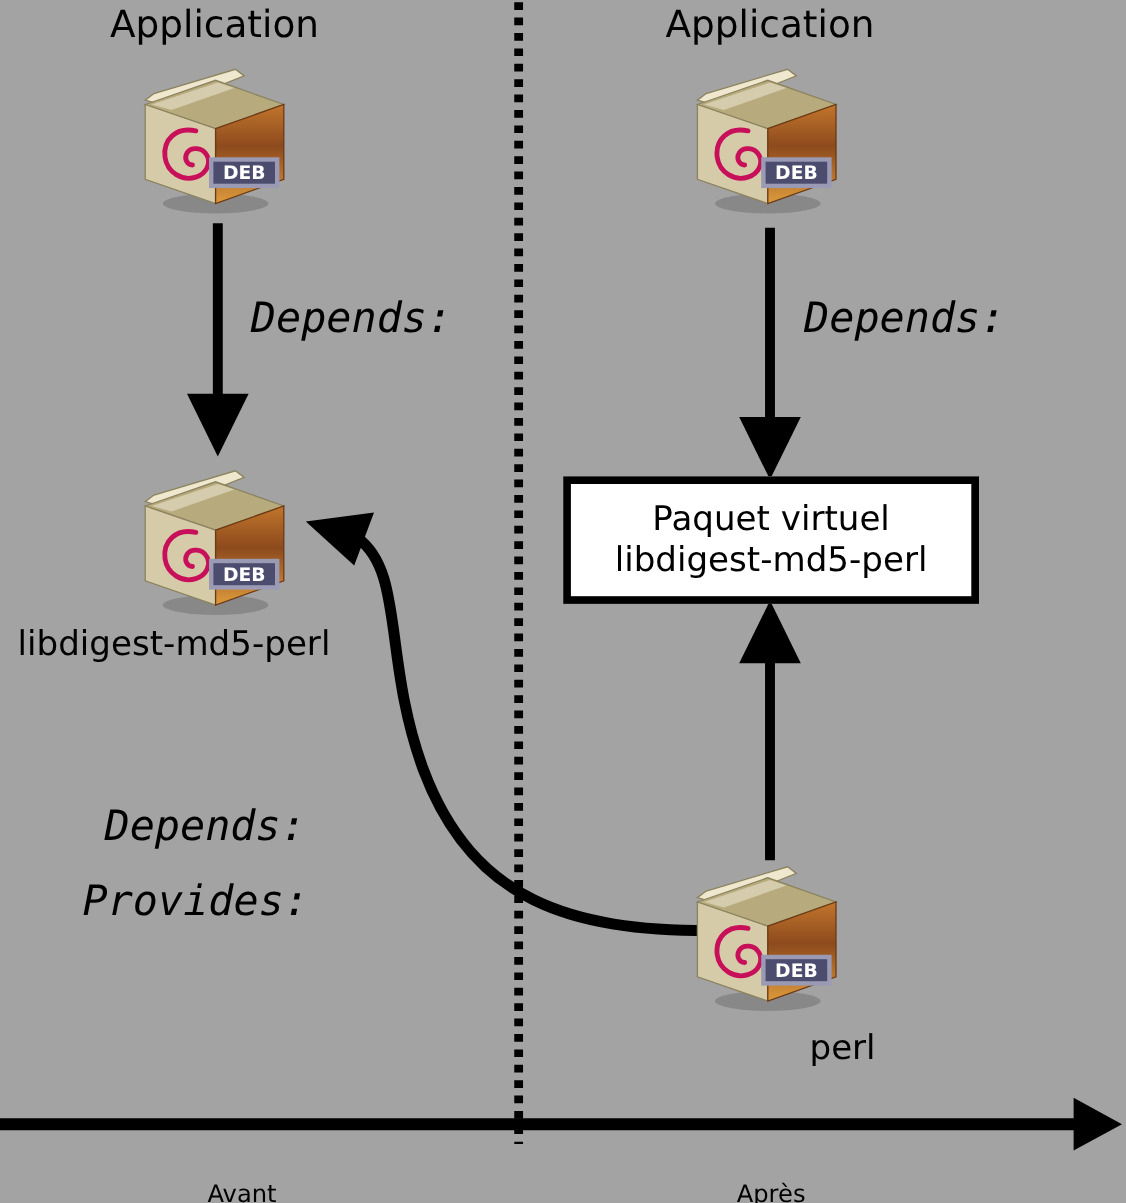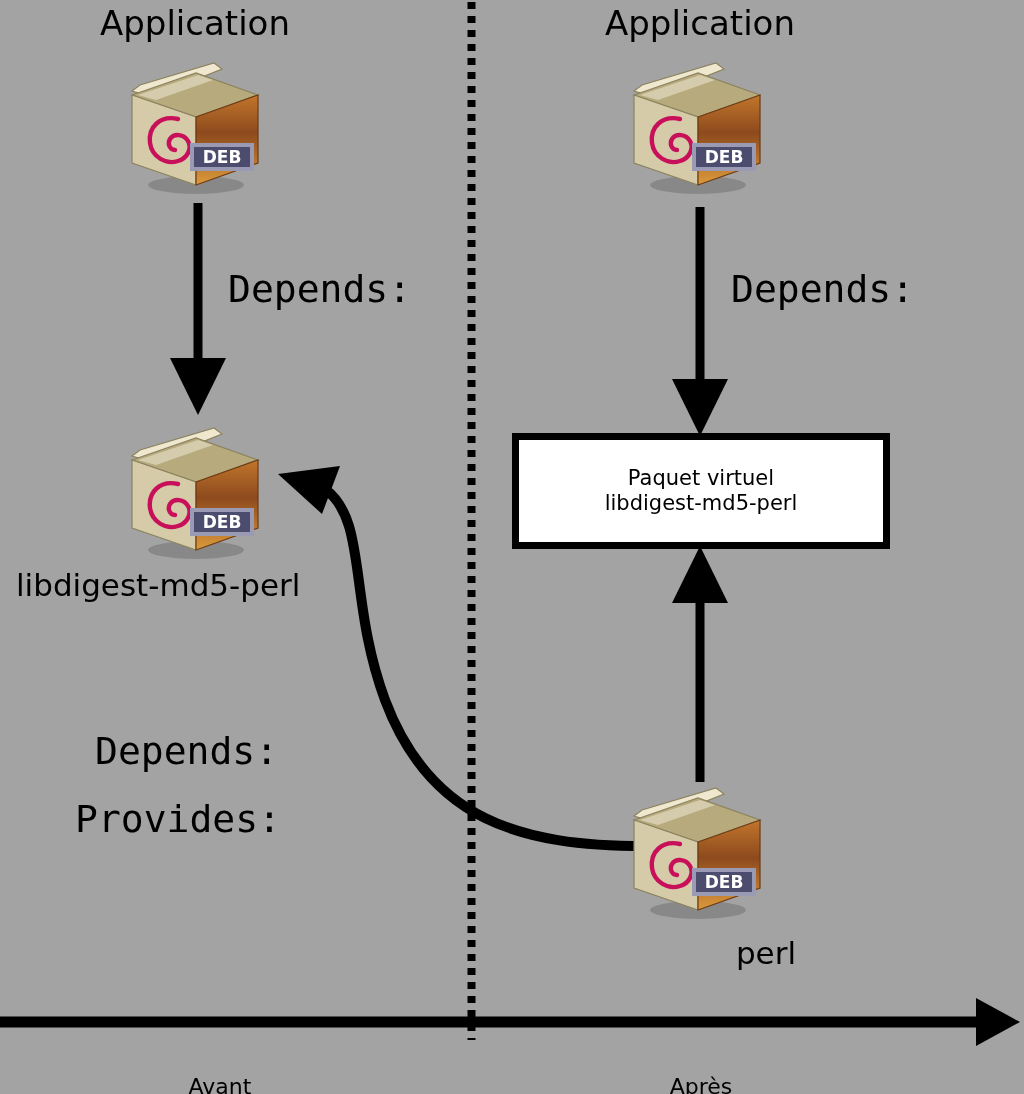--- a/index.html
+++ b/index.html
@@ -22,26 +22,27 @@
     font-family: "DejaVu Sans", sans-serif;
     color: #000000;
     white-space: nowrap;
     line-height: 1.0;
   }
   .label-mono {
     font-family: "DejaVu Sans Mono", monospace;
     color: #000000;
     white-space: nowrap;
     line-height: 1.0;
+    font-style: italic;
   }
   .t-app      { font-size: 34px; }
   .t-pkgname  { font-size: 31px; }
   .t-rel      { font-size: 38px; letter-spacing: 0px; }
   .t-axis     { font-size: 22px; margin-top: 24px; }
-  .t-boxline  { font-size: 21px; text-align: center; line-height: 1.20; }
+  .t-boxline  { font-size: 31px; text-align: center; line-height: 1.20; }
 
   
   .vbox {
     box-sizing: border-box;
     border: 7px solid #000000;
     background: #ffffff;
     display: flex;
     flex-direction: column;
     align-items: center;
     justify-content: center;

